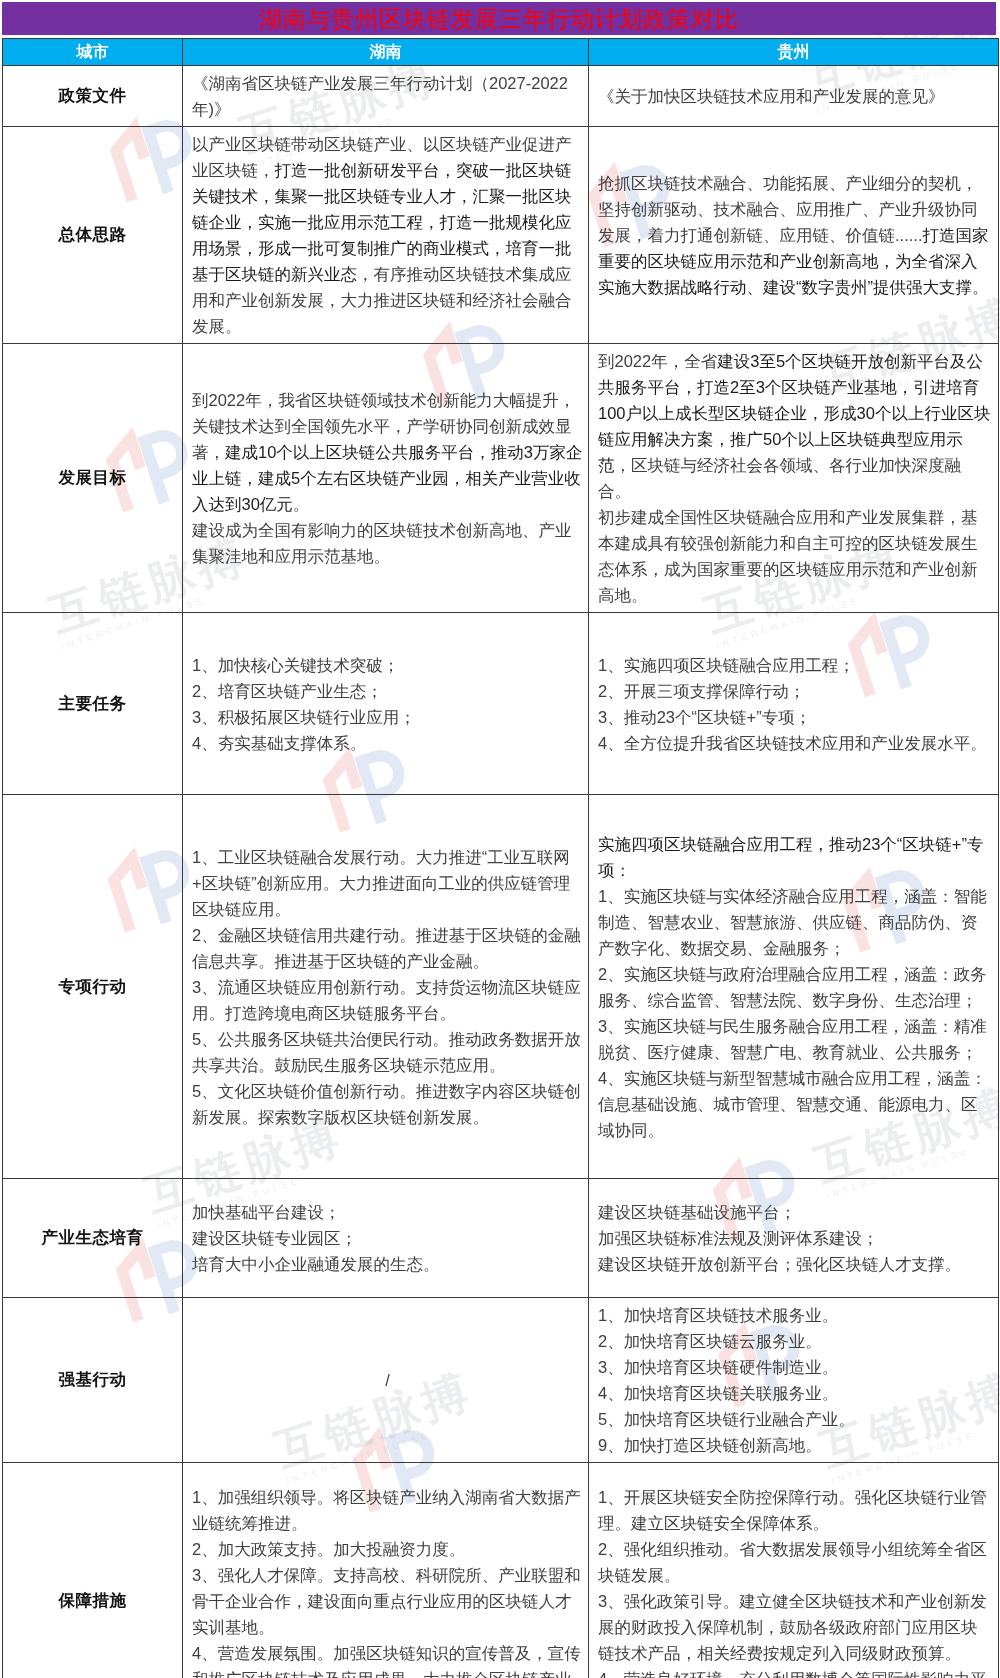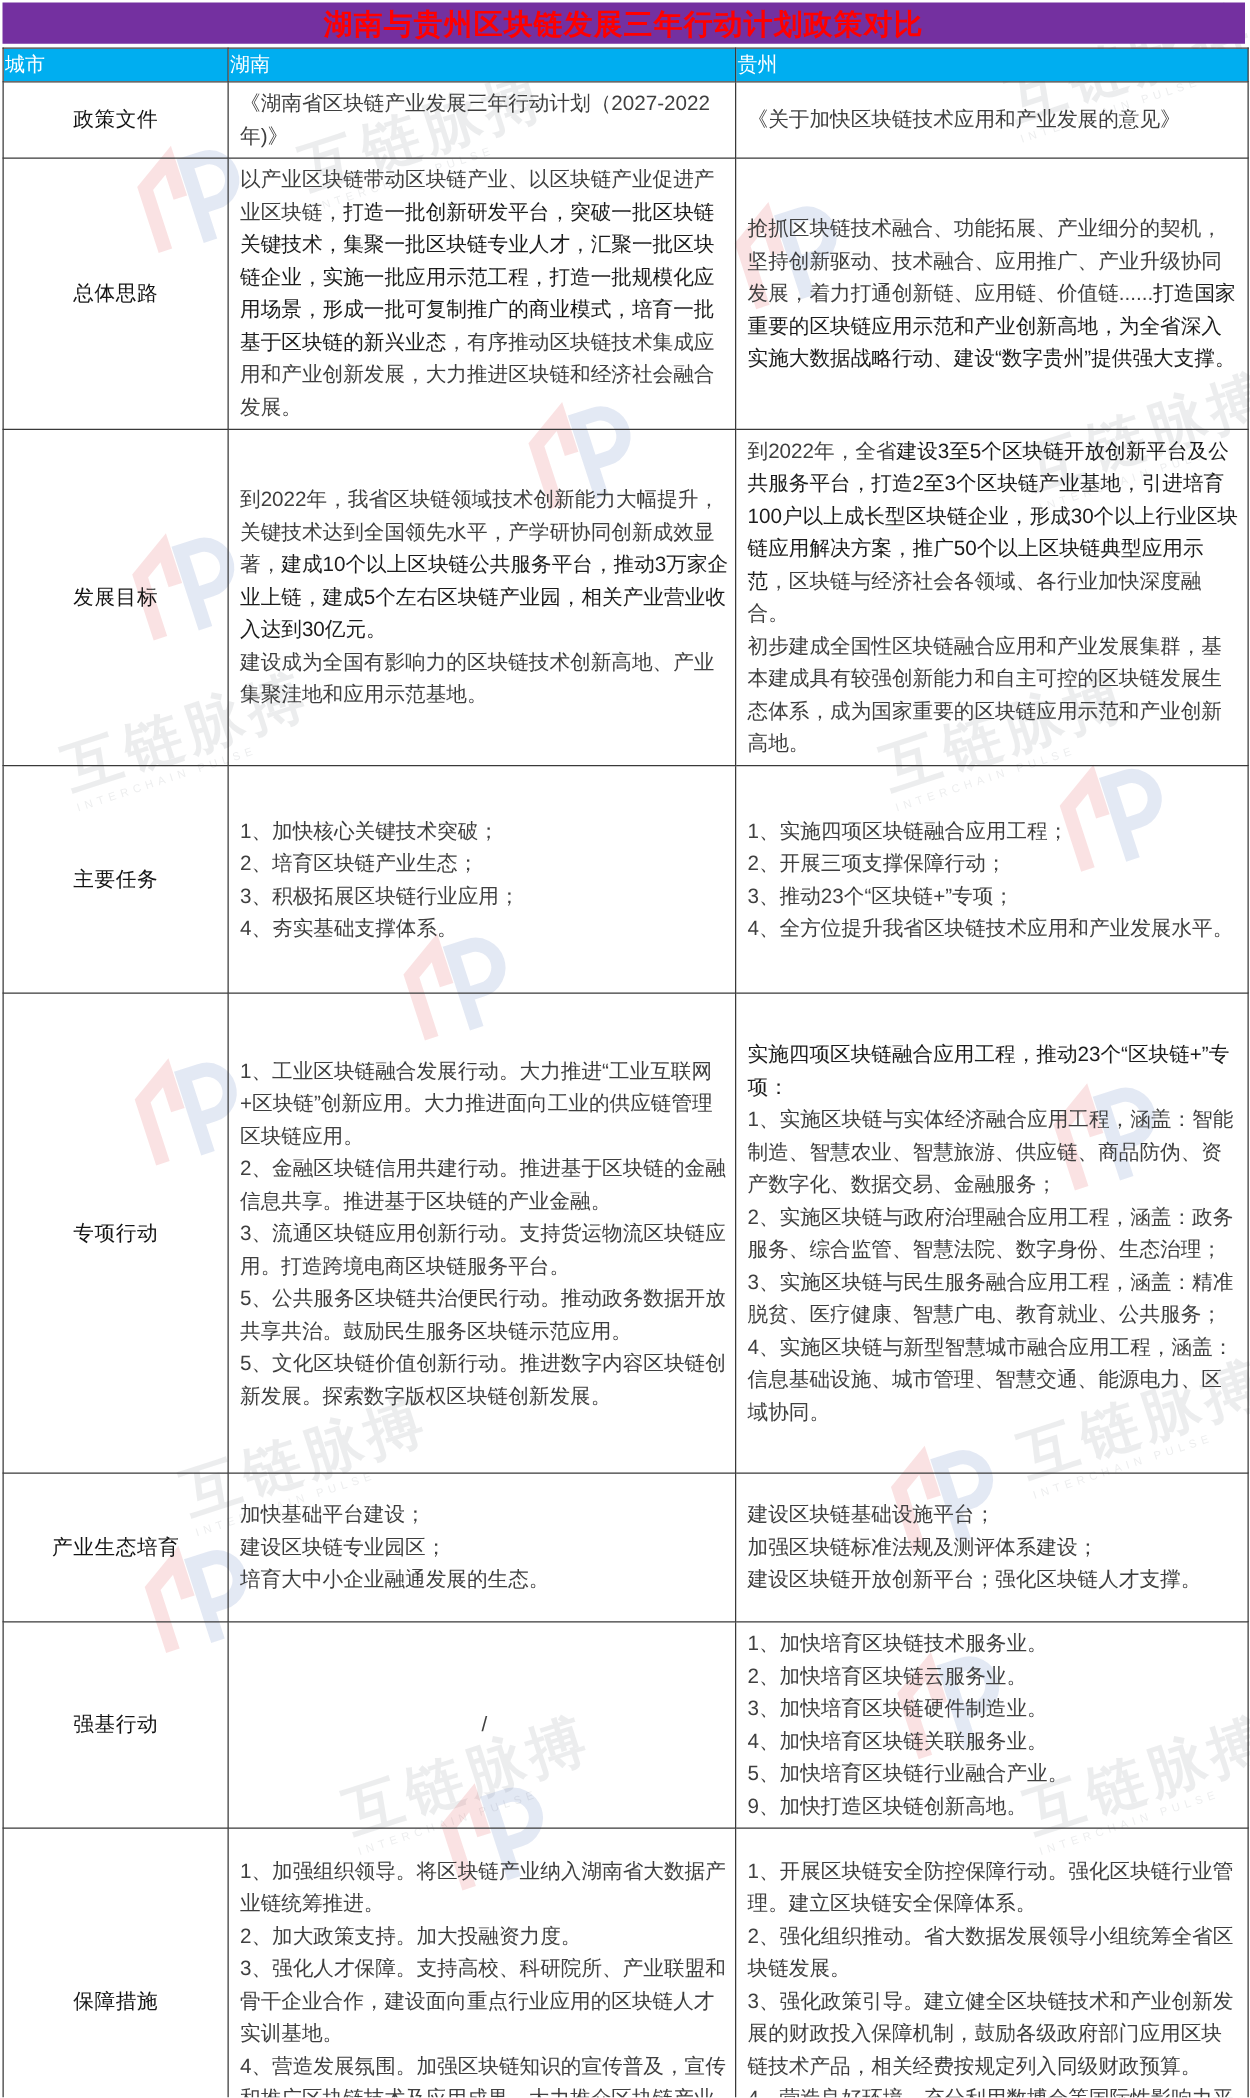--- a/index.html
+++ b/index.html
@@ -10,25 +10,25 @@
   html,body{margin:0;padding:0;background:#FFFFFF;}
   body{width:1000px;font-family:"Liberation Sans","DejaVu Sans",sans-serif;}
   .page{position:relative;width:1000px;height:1678px;overflow:hidden;background:#fff;}
   .wm-layer{position:absolute;inset:0;z-index:0;pointer-events:none;}
   .wm{position:absolute;transform:rotate(-18deg);transform-origin:left top;}
   .wm-text{font-size:46px;font-weight:bold;color:#8F959B;opacity:.16;letter-spacing:5px;white-space:nowrap;line-height:1;}
   .wm-sub{font-size:9px;font-weight:normal;letter-spacing:4px;margin-top:4px;}
   .wm-logo{opacity:.15;}
   .content{position:relative;z-index:1;}
   .title-bar{margin:2px 4px 3px 2px;height:33px;background:var(--title-bg);color:var(--title-text);
-    font-size:23px;font-weight:bold;text-align:center;line-height:34px;letter-spacing:1px;}
+    font-size:23px;font-weight:normal;text-align:center;line-height:34px;letter-spacing:1px;}
   table.policy{border-collapse:collapse;table-layout:fixed;width:996px;margin:0 0 0 2px;}
   table.policy th,table.policy td{border:1.6px solid var(--border);overflow:hidden;}
-  thead th{background:var(--header-bg);color:var(--header-text);font-size:16px;font-weight:normal;height:24px;text-align:left;}
-  td.label-cell{font-weight:normal;color:#141414;text-align:center;font-size:16.5px;letter-spacing:.5px;}
+  thead th{background:var(--header-bg);color:var(--header-text);font-size:16px;font-weight:bold;height:24px;text-align:center;}
+  td.label-cell{font-weight:bold;color:#141414;text-align:center;font-size:16.5px;letter-spacing:.5px;}
   td.content-cell{font-size:16.5px;color:var(--text);line-height:26px;padding:4px 5px 4px 9px;text-align:left;vertical-align:middle;}
   td.content-cell.center{text-align:center;}
   .para{margin:0;}
   .b-run{font-weight:normal;color:var(--bold-text);}
 </style>
 </head>
 <body>
 
 <div class="page">
   <div class="wm-layer">

